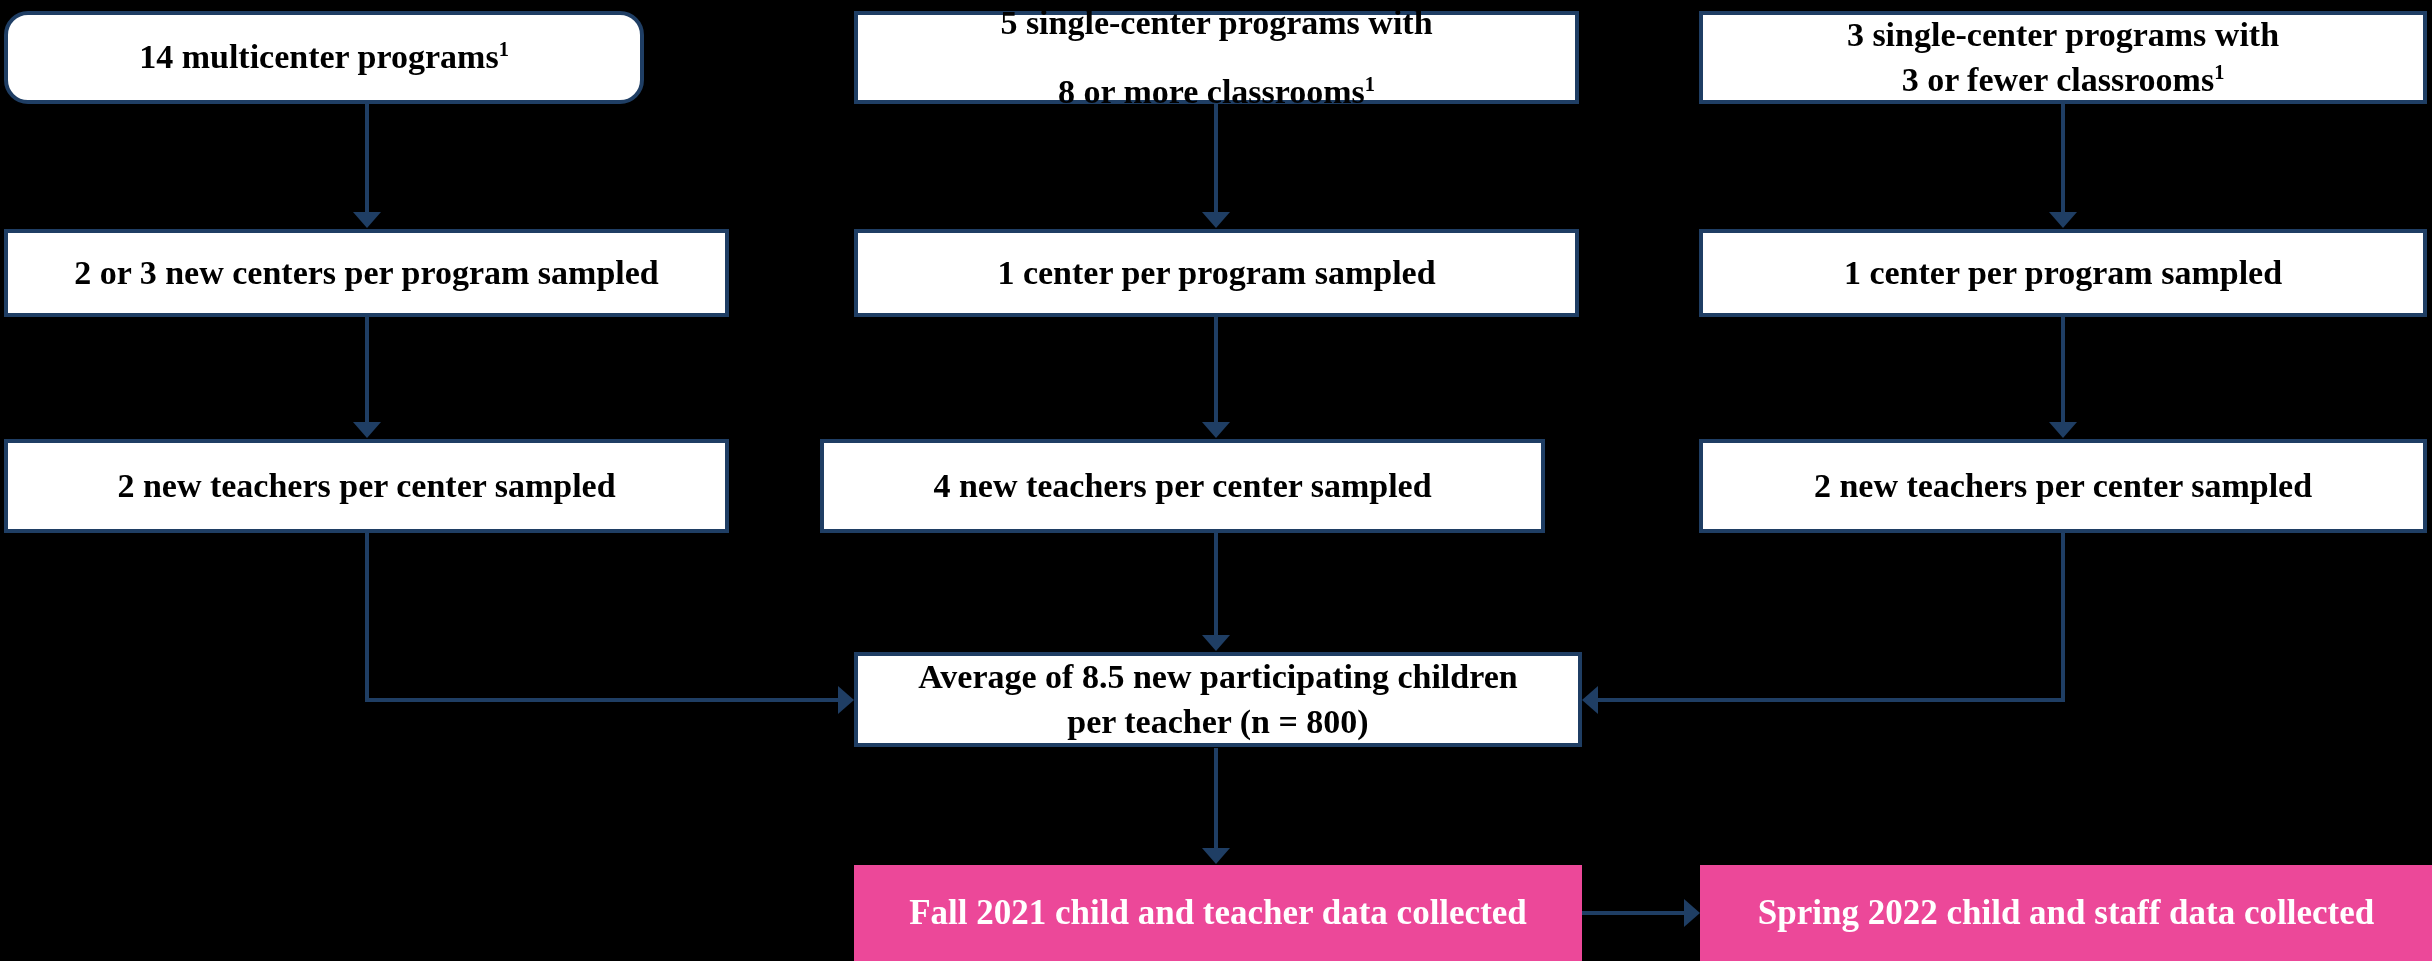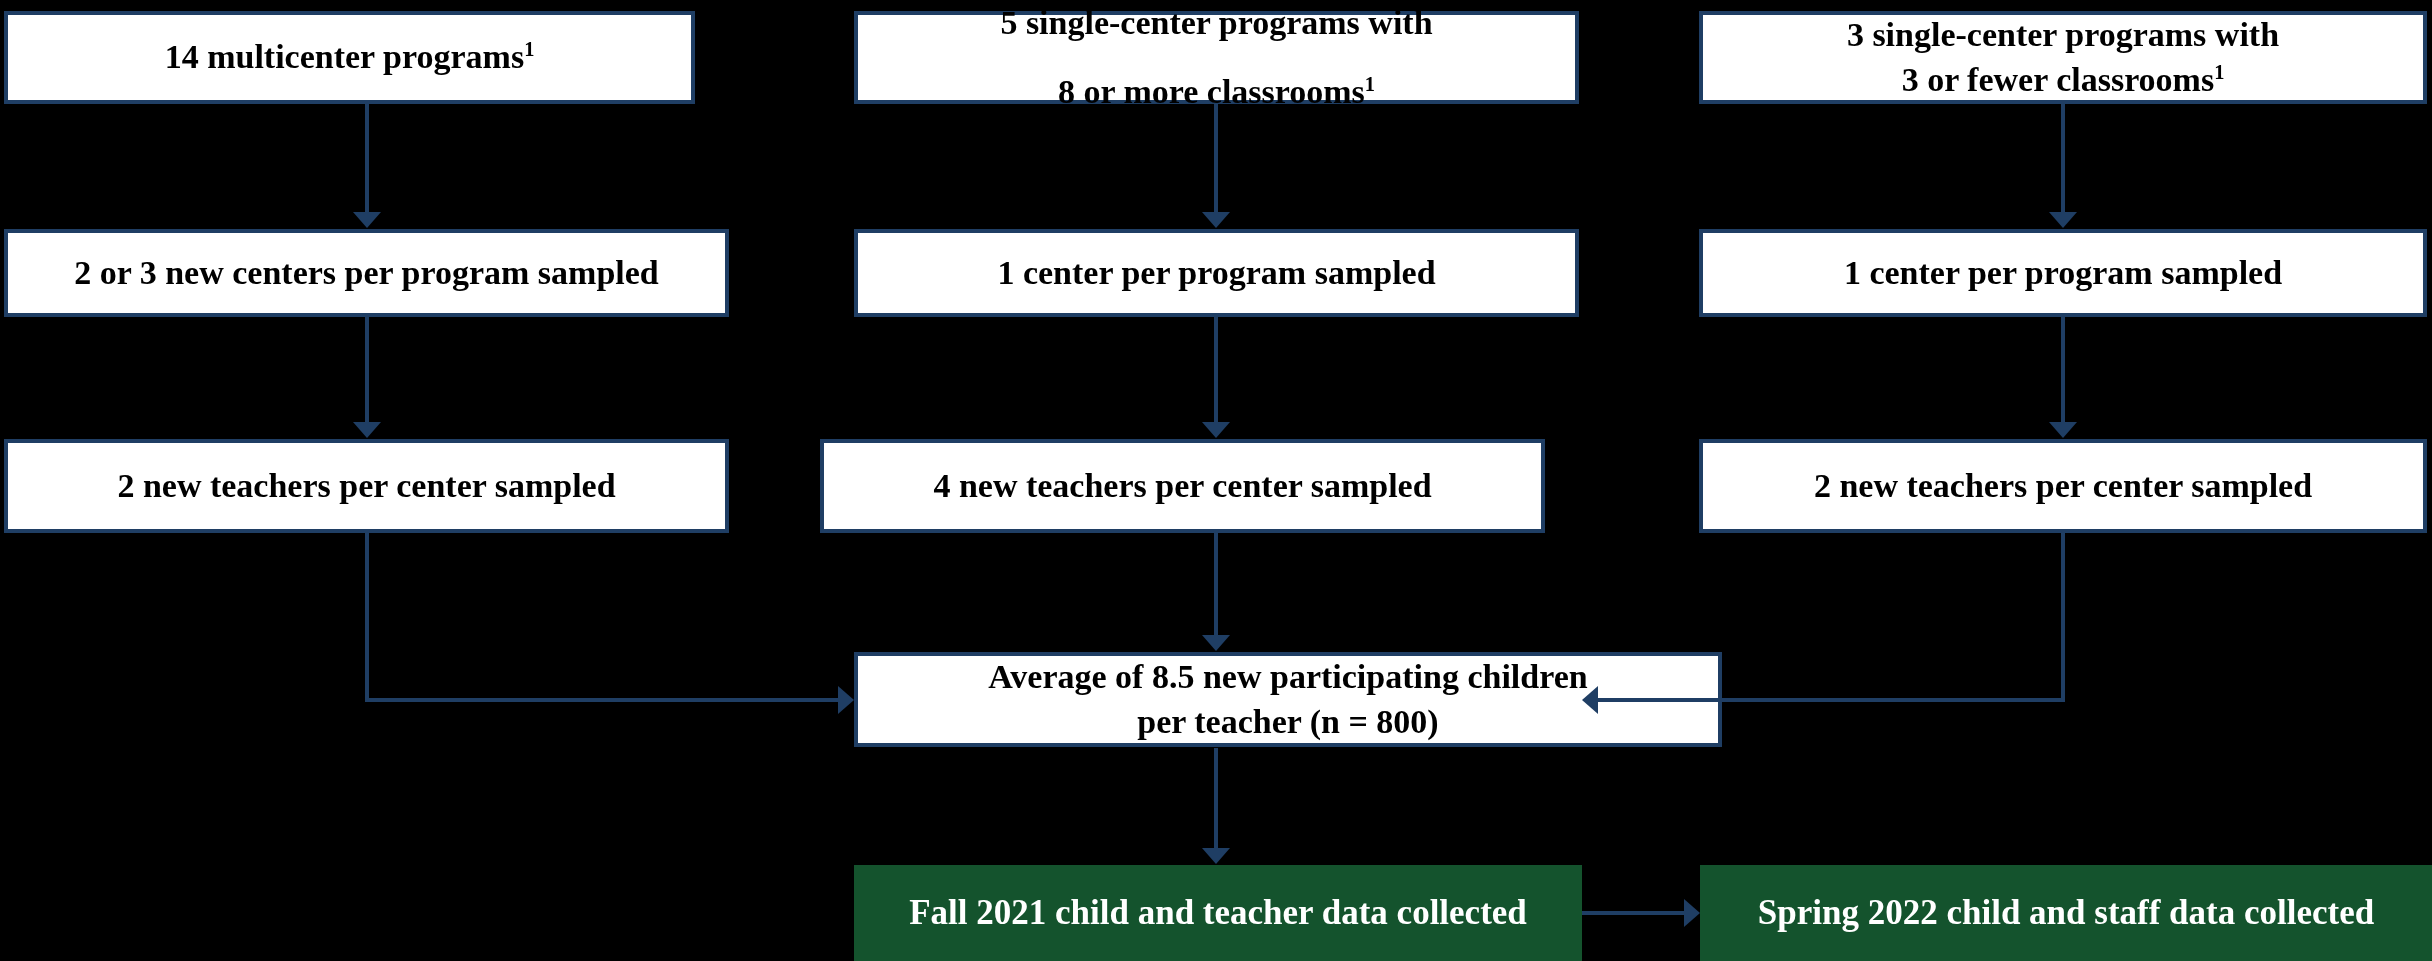--- a/index.html
+++ b/index.html
@@ -25,21 +25,21 @@
     font-size: 34px;
     line-height: 1.32;
     display: flex;
     flex-direction: column;
     align-items: center;
     justify-content: center;
     text-align: center;
     padding: 4px 10px;
   }
   .box.dark {
-    background: #14532d;
+    background: #ec4899;
     border: none;
     color: #ffffff;
     font-size: 35px;
   }
   .box sup {
     font-size: 0.6em;
     line-height: 0;
     vertical-align: super;
   }
   .vline, .hline {
@@ -62,33 +62,33 @@
     border-top: 14px solid transparent;
     border-bottom: 14px solid transparent;
     border-left: 16px solid #1f3e64;
   }
   .ah.left {
     border-top: 14px solid transparent;
     border-bottom: 14px solid transparent;
     border-right: 16px solid #1f3e64;
   }
   
-  #b-multicenter { left: 4px;    top: 11px;  width: 691px; height: 93px; }
+  #b-multicenter { left: 4px;    top: 11px;  width: 640px; height: 93px; border-radius: 24px; }
   #b-single4     { left: 854px;  top: 11px;  width: 725px; height: 93px; gap: 24px; }
   #b-single3     { left: 1699px; top: 11px;  width: 728px; height: 93px; }
   
   #b-centers-left  { left: 4px;    top: 229px; width: 725px; height: 88px; }
   #b-centers-mid   { left: 854px;  top: 229px; width: 725px; height: 88px; }
   #b-centers-right { left: 1699px; top: 229px; width: 728px; height: 88px; }
   
   #b-teachers-left  { left: 4px;    top: 439px; width: 725px; height: 94px; }
   #b-teachers-mid   { left: 820px;  top: 439px; width: 725px; height: 94px; }
   #b-teachers-right { left: 1699px; top: 439px; width: 728px; height: 94px; }
   
-  #b-children { left: 854px; top: 652px; width: 868px; height: 95px; }
+  #b-children { left: 854px; top: 652px; width: 728px; height: 95px; }
   
   #b-fall   { left: 854px;  top: 865px; width: 728px; height: 96px; }
   #b-spring { left: 1700px; top: 865px; width: 732px; height: 96px; }
 </style>
 </head>
 <body>
 
 <div id="canvas">
 
   <div class="box" id="b-multicenter">

